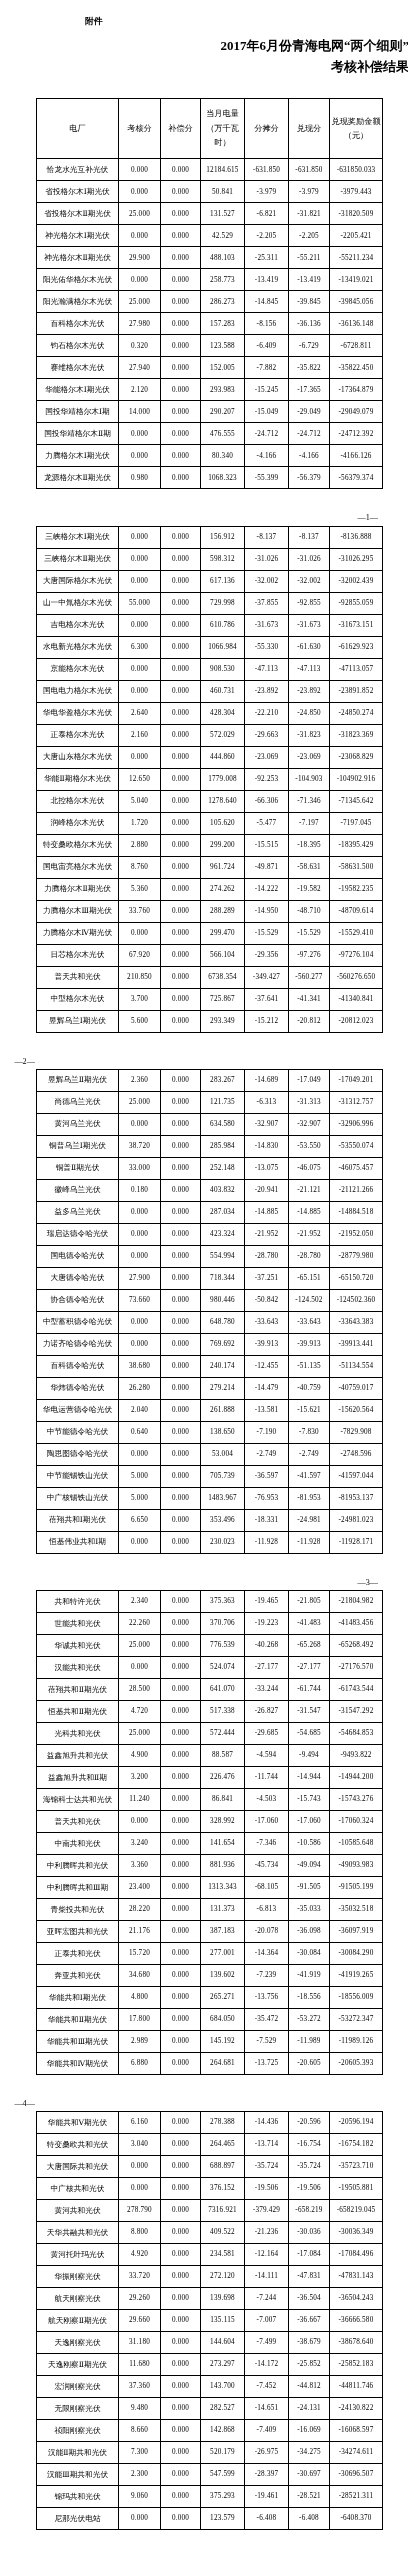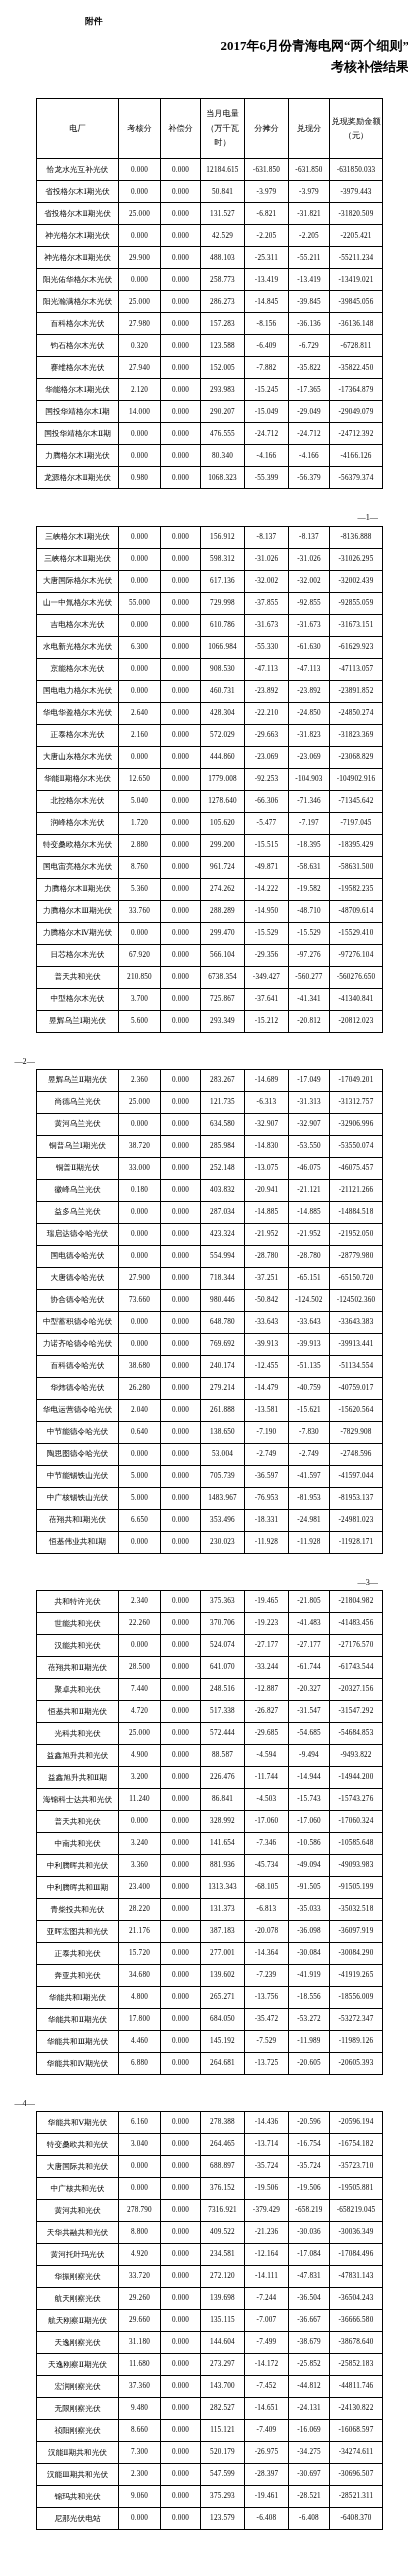--- a/index.html
+++ b/index.html
@@ -696,47 +696,47 @@
           <tr>
             <td class="name">世能共和光伏</td>
             <td class="num">22.260</td>
             <td class="num">0.000</td>
             <td class="num">370.706</td>
             <td class="num">-19.223</td>
             <td class="num">-41.483</td>
             <td class="num">-41483.456</td>
           </tr>
           <tr>
+            <td class="name">华诚共和光伏</td>
+            <td class="num">25.000</td>
+            <td class="num">0.000</td>
+            <td class="num">776.539</td>
+            <td class="num">-40.268</td>
+            <td class="num">-65.268</td>
+            <td class="num">-65268.492</td>
+          </tr>
+          <tr>
             <td class="name">汉能共和光伏</td>
             <td class="num">0.000</td>
             <td class="num">0.000</td>
             <td class="num">524.074</td>
             <td class="num">-27.177</td>
             <td class="num">-27.177</td>
             <td class="num">-27176.570</td>
           </tr>
           <tr>
             <td class="name">蓓翔共和Ⅱ期光伏</td>
             <td class="num">28.500</td>
             <td class="num">0.000</td>
             <td class="num">641.070</td>
             <td class="num">-33.244</td>
             <td class="num">-61.744</td>
             <td class="num">-61743.544</td>
           </tr>
           <tr>
-            <td class="name">聚卓共和光伏</td>
-            <td class="num">7.440</td>
-            <td class="num">0.000</td>
-            <td class="num">248.516</td>
-            <td class="num">-12.887</td>
-            <td class="num">-20.327</td>
-            <td class="num">-20327.156</td>
-          </tr>
-          <tr>
             <td class="name">恒基共和Ⅱ期光伏</td>
             <td class="num">4.720</td>
             <td class="num">0.000</td>
             <td class="num">517.338</td>
             <td class="num">-26.827</td>
             <td class="num">-31.547</td>
             <td class="num">-31547.292</td>
           </tr>
           <tr>
             <td class="name">光科共和光伏</td>
@@ -859,21 +859,21 @@
             <td class="name">华能共和Ⅱ期光伏</td>
             <td class="num">17.800</td>
             <td class="num">0.000</td>
             <td class="num">684.050</td>
             <td class="num">-35.472</td>
             <td class="num">-53.272</td>
             <td class="num">-53272.347</td>
           </tr>
           <tr>
             <td class="name">华能共和Ⅲ期光伏</td>
-            <td class="num">4.460</td>
+            <td class="num">2.989</td>
             <td class="num">0.000</td>
             <td class="num">145.192</td>
             <td class="num">-7.529</td>
             <td class="num">-11.989</td>
             <td class="num">-11989.126</td>
           </tr>
           <tr>
             <td class="name">华能共和Ⅳ期光伏</td>
             <td class="num">6.880</td>
             <td class="num">0.000</td>
@@ -1019,21 +1019,21 @@
             <td class="num">0.000</td>
             <td class="num">282.527</td>
             <td class="num">-14.651</td>
             <td class="num">-24.131</td>
             <td class="num">-24130.822</td>
           </tr>
           <tr>
             <td class="name">祯阳刚察光伏</td>
             <td class="num">8.660</td>
             <td class="num">0.000</td>
-            <td class="num">115.121</td>
+            <td class="num">142.868</td>
             <td class="num">-7.409</td>
             <td class="num">-16.069</td>
             <td class="num">-16068.597</td>
           </tr>
           <tr>
             <td class="name">汉能Ⅱ期共和光伏</td>
             <td class="num">7.300</td>
             <td class="num">0.000</td>
             <td class="num">520.179</td>
             <td class="num">-26.975</td>

